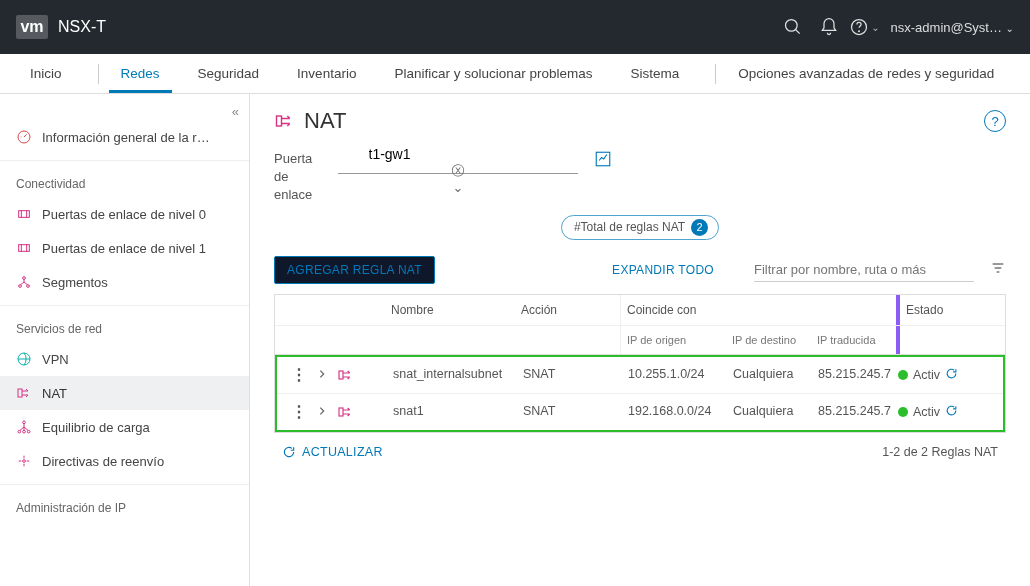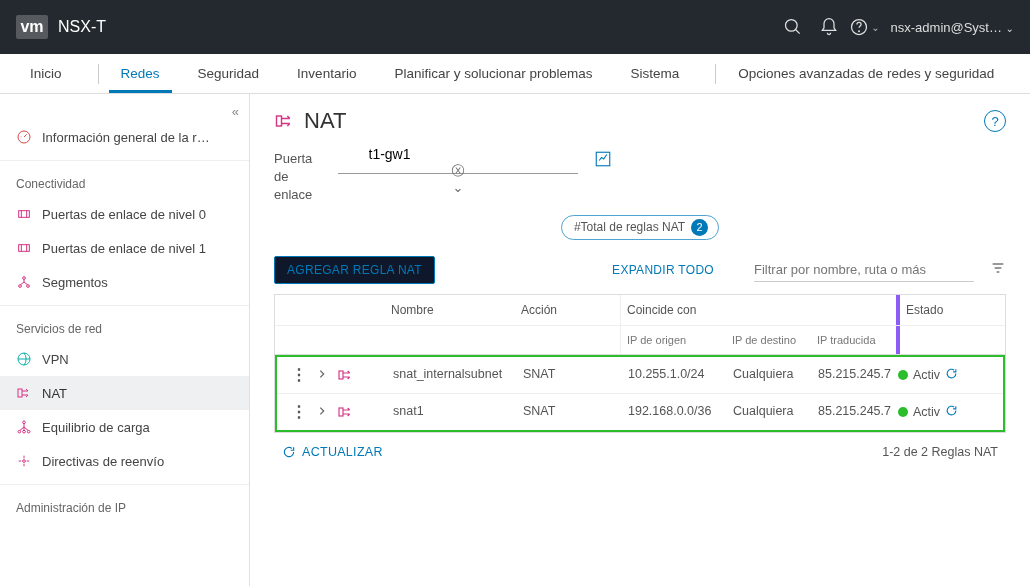--- a/index.html
+++ b/index.html
@@ -326,21 +326,21 @@
                   <path d="M8 4l8 8-8 8"></path>
                 </svg>
             </span>
             <svg class="row-icon pink" viewBox="0 0 24 24" stroke-width="1.7">
                 <rect x="3" y="6" width="6" height="12"></rect>
                 <path d="M9 9h10M19 9l-3-3M9 15h10M19 15l-3 3"></path>
               </svg>
           </div>
           <div class="td td-name">snat1</div>
           <div class="td td-action">SNAT</div>
-          <div class="td td-src">192.168.0.0/36</div>
+          <div class="td td-src">192.168.0.0/24</div>
           <div class="td td-dst">Cualquiera</div>
           <div class="td td-trans">85.215.245.7</div>
           <div class="td-status">
             <span class="status-dot"></span>
             <span>Activ</span>
             <span class="refresh-mini">
               <svg width="13" height="13" viewBox="0 0 24 24" stroke="#0079b8" stroke-width="2" fill="none">
                   <path d="M20 12a8 8 0 11-3-6.2M20 4v5h-5"></path>
                 </svg>
             </span>

